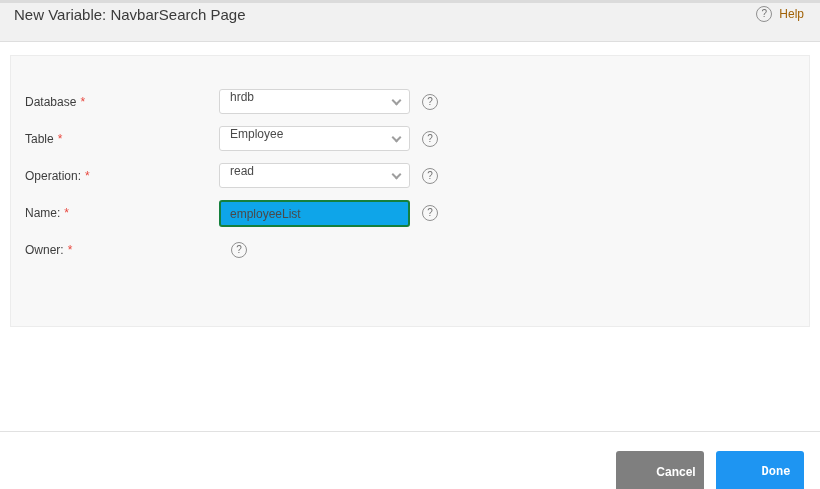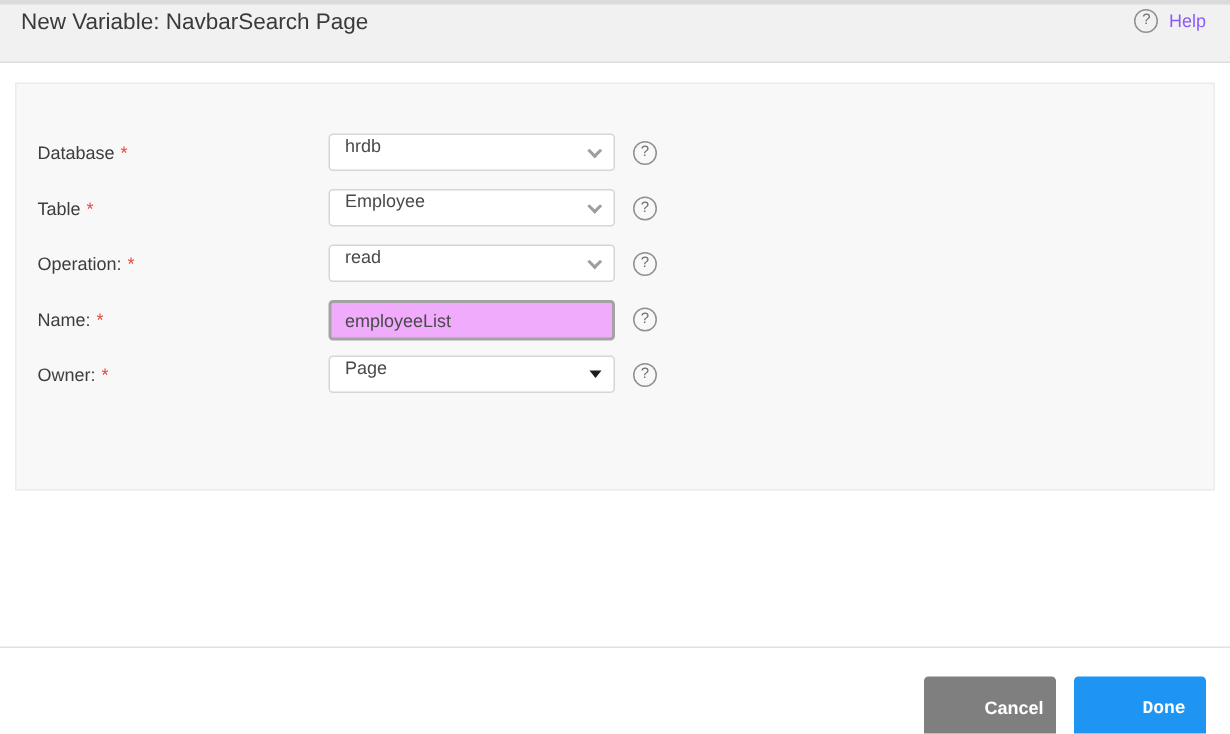--- a/index.html
+++ b/index.html
@@ -33,21 +33,21 @@
     width:16px; height:16px;
     border:1px solid #909090;
     border-radius:50%;
     color:#707070;
     font-size:10px;
     line-height:1;
     display:flex; align-items:center; justify-content:center;
     flex:0 0 auto;
     background:transparent;
   }
-  .help-label { font-size:12px; color:#8b5cf6; }
+  .help-label { font-size:12px; color:#a16207; }
 
   
   .panel {
     margin:13px 10px 0 10px;
     height:272px;
     background:#f8f8f8;
     border:1px solid #ececec;
     padding-top:27px;
   }
   .row {
@@ -88,22 +88,22 @@
     position:absolute;
     right:9px; top:10px;
     width:0; height:0;
     border-left:4px solid transparent;
     border-right:4px solid transparent;
     border-top:5px solid #1d1d1d;
     pointer-events:none;
   }
   .text-input {
     width:191px; height:27px;
-    background:#f0abfc;
-    border:2px solid #a3a3a3;
+    background:#0ea5e9;
+    border:2px solid #15803d;
     border-radius:3px;
     font-size:12px;
     color:#4a4a4a;
     padding:0 9px;
     outline:none;
     font-family:inherit;
   }
   .help-col { margin-left:12px; cursor:pointer; }
 
   
@@ -197,26 +197,20 @@
     </div>
     <div class="help-col">
       <span class="q-icon">?</span>
     </div>
   </div>
 
   <div class="row">
     <div class="label-col">
       <span>Owner:</span><span class="req">*</span>
     </div>
-    <div class="control">
-      <div class="dropdown">
-        <span>Page</span>
-      </div>
-      <span class="caret"></span>
-    </div>
     <div class="help-col">
       <span class="q-icon">?</span>
     </div>
   </div>
 
 </div>
 
 <div class="footer-divider"></div>
 
 <div class="footer">

